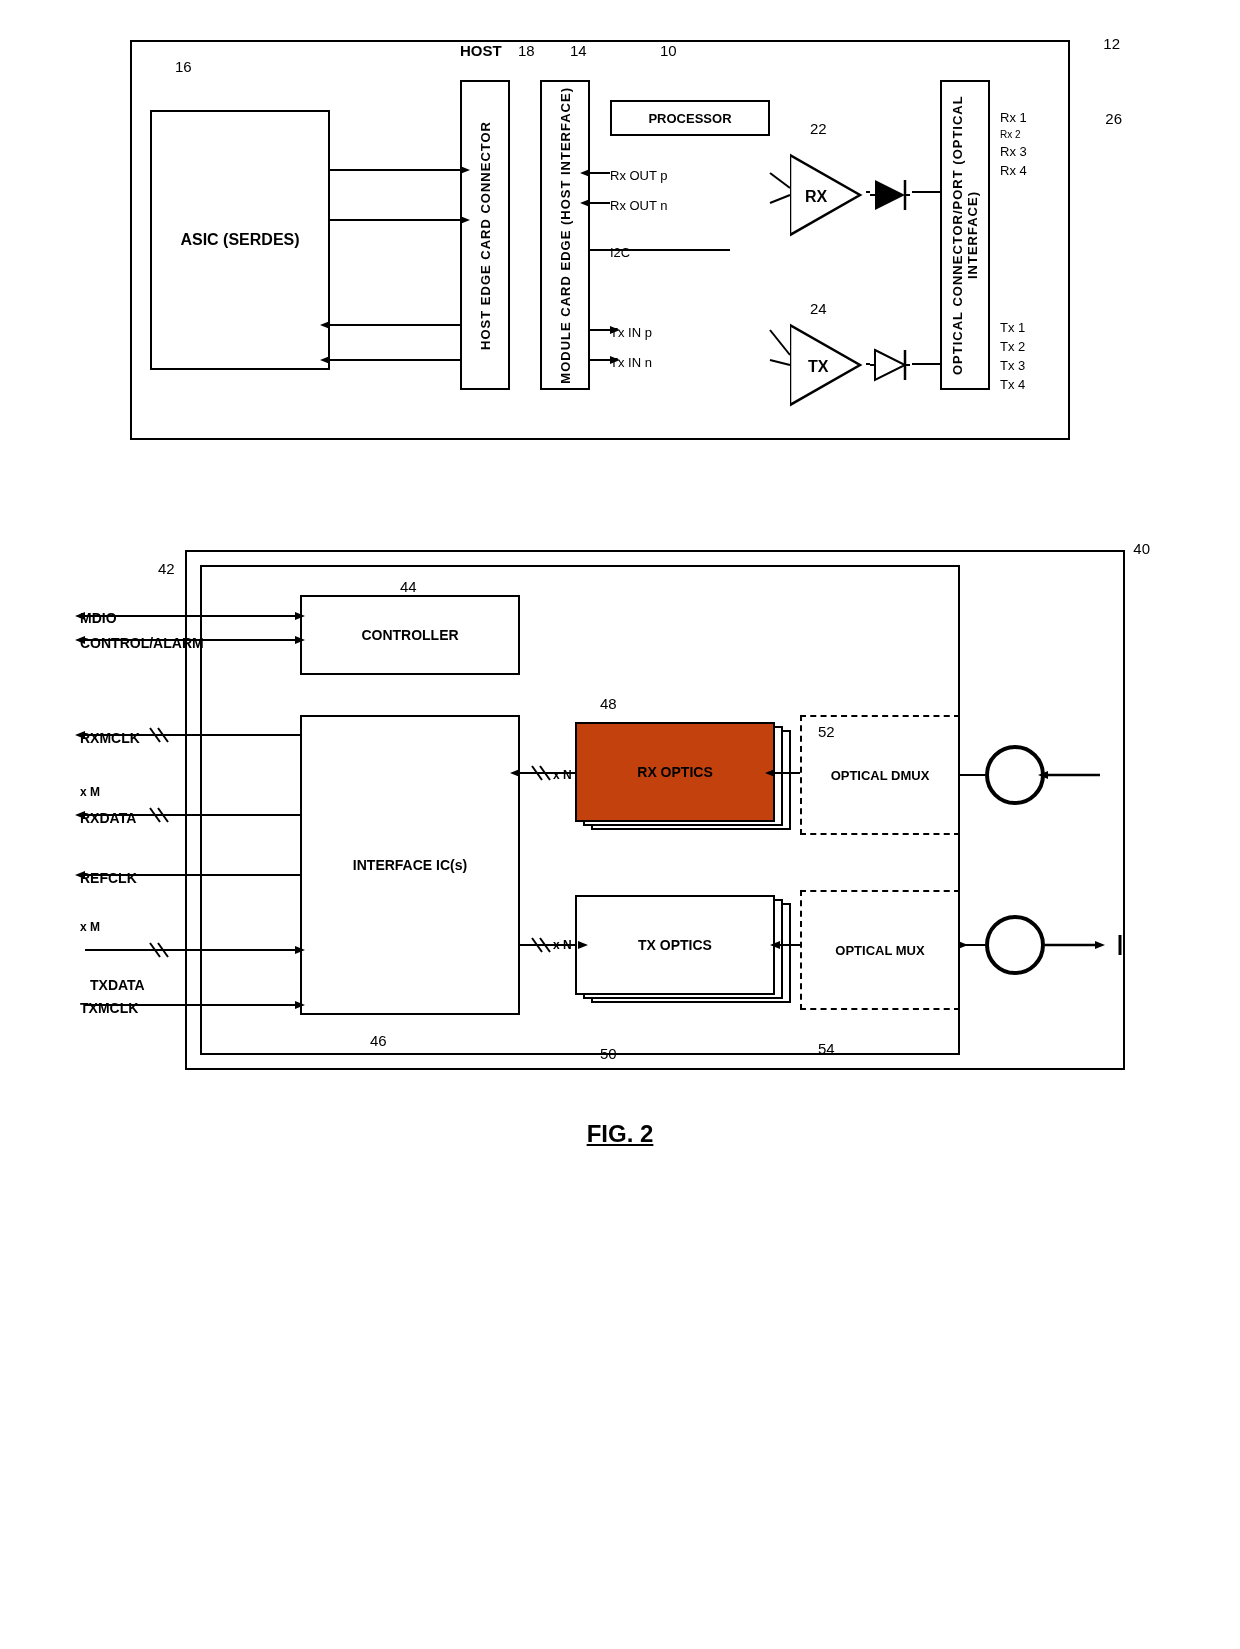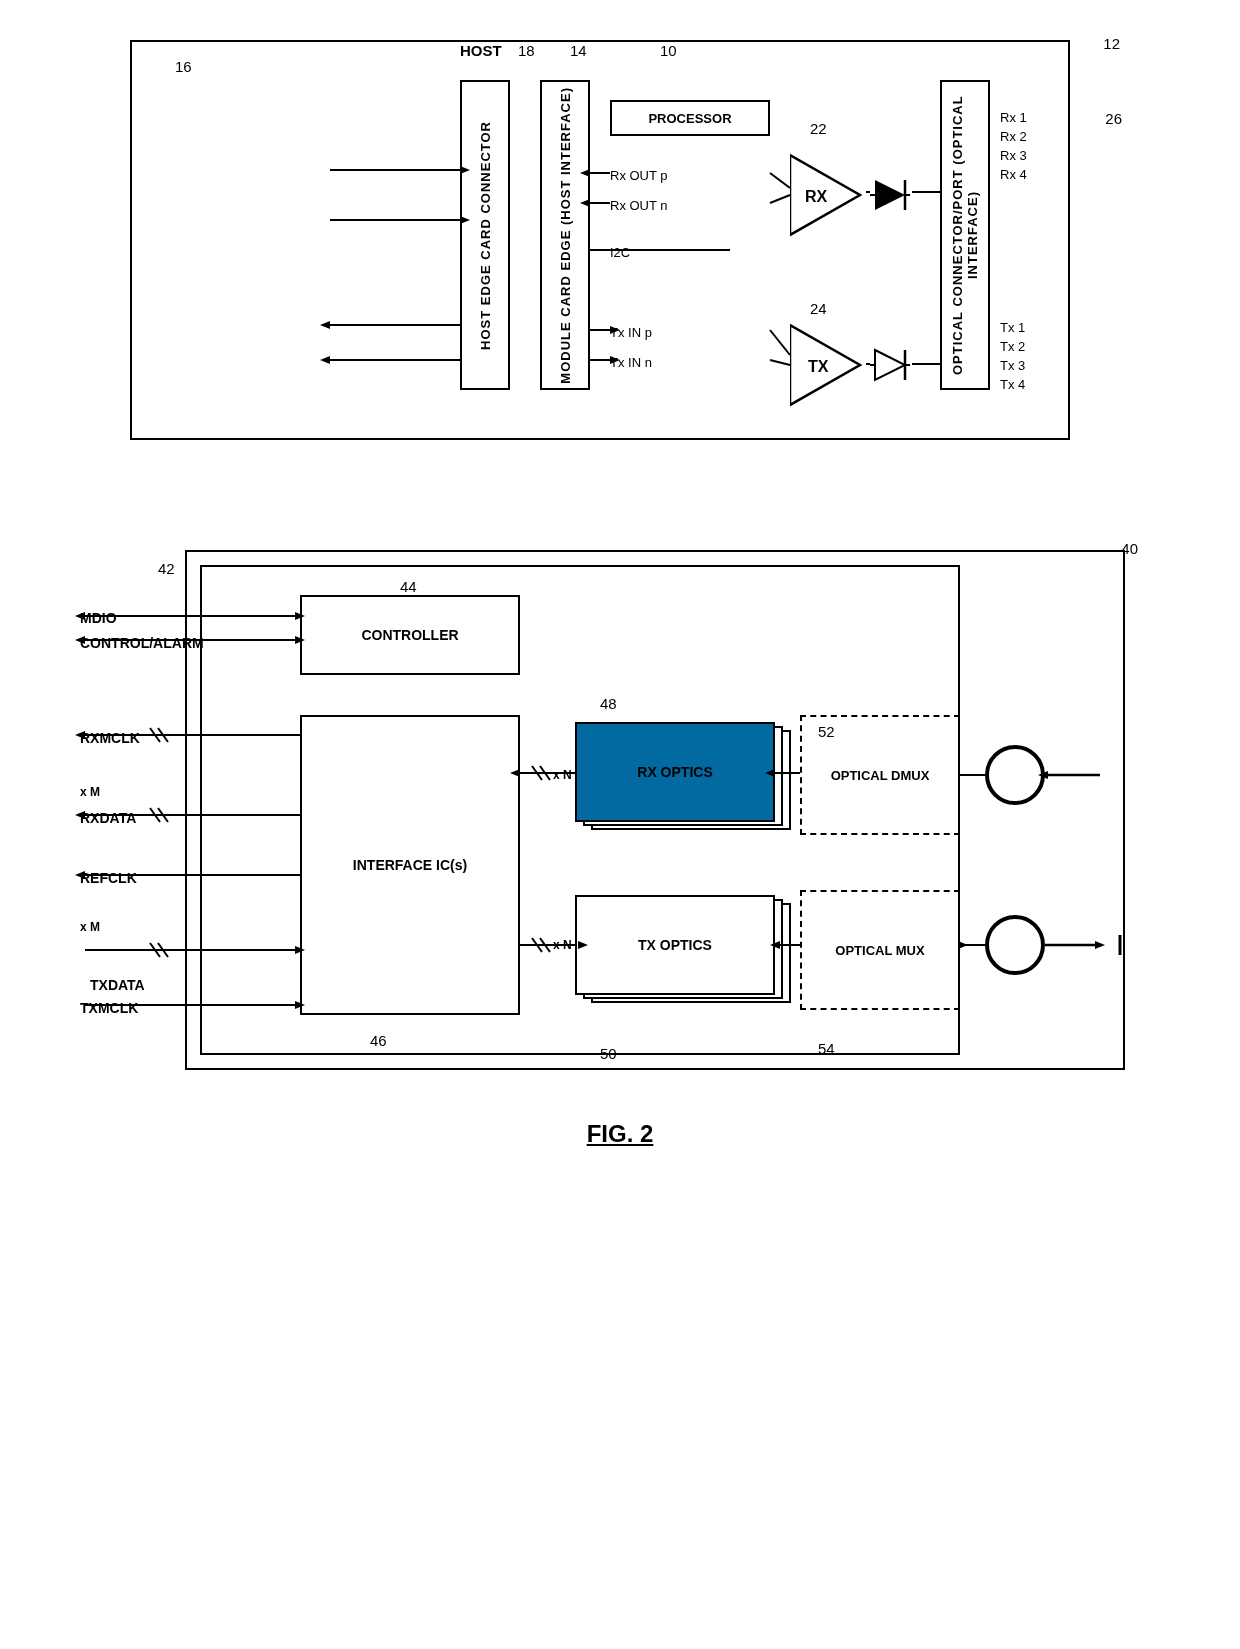--- a/index.html
+++ b/index.html
@@ -149,20 +149,23 @@
     <span class="ref-num" style="left:448px; top:12px;">18</span>
 
     <span class="ref-num" style="left:500px; top:12px;">14</span>
 
     <span class="ref-num" style="left:590px; top:12px;">10</span>
 
     <span class="ref-num" style="right:8px; top:80px;">26</span>
 
     <span class="ref-num" style="left:105px; top:28px;">16</span>
 
+    <div class="asic-box" style="left:80px; top:80px;">
+      <span>ASIC (SERDES)</span>
+    </div>
 
     <div class="vert-label-box" style="left:390px; top:50px; width:50px; height:310px;">
       <span>HOST EDGE CARD CONNECTOR</span>
     </div>
 
     <div class="vert-label-box" style="left:470px; top:50px; width:50px; height:310px;">
       <span>MODULE CARD EDGE (HOST INTERFACE)</span>
     </div>
 
     <div class="processor-box" style="left:540px; top:70px; width:160px; height:36px;">
@@ -204,21 +207,21 @@
         <line x1="0" y1="20" x2="5" y2="20" stroke="black" stroke-width="2"></line>
       </svg>
     </div>
 
     <div class="vert-label-box" style="left:870px; top:50px; width:50px; height:310px;">
       <span>OPTICAL CONNECTOR/PORT (OPTICAL INTERFACE)</span>
     </div>
 
     <div style="position:absolute; left:930px; top:80px;">
       <div style="font-size:13px; margin-bottom:4px;">Rx 1</div>
-      <div style="font-size:13px; margin-bottom:4px;">Rx 2</div>
+      <div style="font-size:10px; margin-bottom:4px;">Rx 2</div>
       <div style="font-size:13px; margin-bottom:4px;">Rx 3</div>
       <div style="font-size:13px;">Rx 4</div>
     </div>
 
     <div style="position:absolute; left:930px; top:290px;">
       <div style="font-size:13px; margin-bottom:4px;">Tx 1</div>
       <div style="font-size:13px; margin-bottom:4px;">Tx 2</div>
       <div style="font-size:13px; margin-bottom:4px;">Tx 3</div>
       <div style="font-size:13px;">Tx 4</div>
     </div>
@@ -276,41 +279,41 @@
 
   </div>
 
 </div>
 
 <div class="fig2-container">
 
   <div style="position:relative; width:1100px; height:600px;">
 
     <div style="position:absolute; left:115px; top:20px; width:940px; height:520px; border:2px solid #000;"></div>
-    <span class="ref-num" style="right:32px; top:10px;">40</span>
+    <span class="ref-num" style="right:20px; top:10px;">40</span>
 
     <div style="position:absolute; left:130px; top:35px; width:760px; height:490px; border:2px solid #000;"></div>
     <span class="ref-num" style="left:88px; top:30px;">42</span>
 
     <div class="solid-box" style="left:230px; top:65px; width:220px; height:80px;">
       <span>CONTROLLER</span>
     </div>
     <span class="ref-num" style="left:330px; top:48px;">44</span>
 
     <div class="solid-box" style="left:230px; top:185px; width:220px; height:300px;">
       <span>INTERFACE IC(s)</span>
     </div>
     <span class="ref-num" style="left:300px; top:502px;">46</span>
 
     <span class="ref-num" style="left:530px; top:165px;">48</span>
 
     <div style="position:absolute; left:505px; top:192px;">
       <div style="position:absolute; left:16px; top:8px; width:200px; height:100px; border:2px solid black; background:white;"></div>
       <div style="position:absolute; left:8px; top:4px; width:200px; height:100px; border:2px solid black; background:white;"></div>
-      <div style="position:absolute; left:0; top:0; width:200px; height:100px; border:2px solid black; background:#0369a1; display:flex; align-items:center; justify-content:center; font-size:14px; font-weight:bold;">
+      <div style="position:absolute; left:0; top:0; width:200px; height:100px; border:2px solid black; background:#c2410c; display:flex; align-items:center; justify-content:center; font-size:14px; font-weight:bold;">
         <span>RX OPTICS</span>
       </div>
     </div>
 
     <span class="ref-num" style="left:530px; top:515px;">50</span>
     <div style="position:absolute; left:505px; top:365px;">
       <div style="position:absolute; left:16px; top:8px; width:200px; height:100px; border:2px solid black; background:white;"></div>
       <div style="position:absolute; left:8px; top:4px; width:200px; height:100px; border:2px solid black; background:white;"></div>
       <div style="position:absolute; left:0; top:0; width:200px; height:100px; border:2px solid black; background:white; display:flex; align-items:center; justify-content:center; font-size:14px; font-weight:bold;">
         <span>TX OPTICS</span>

